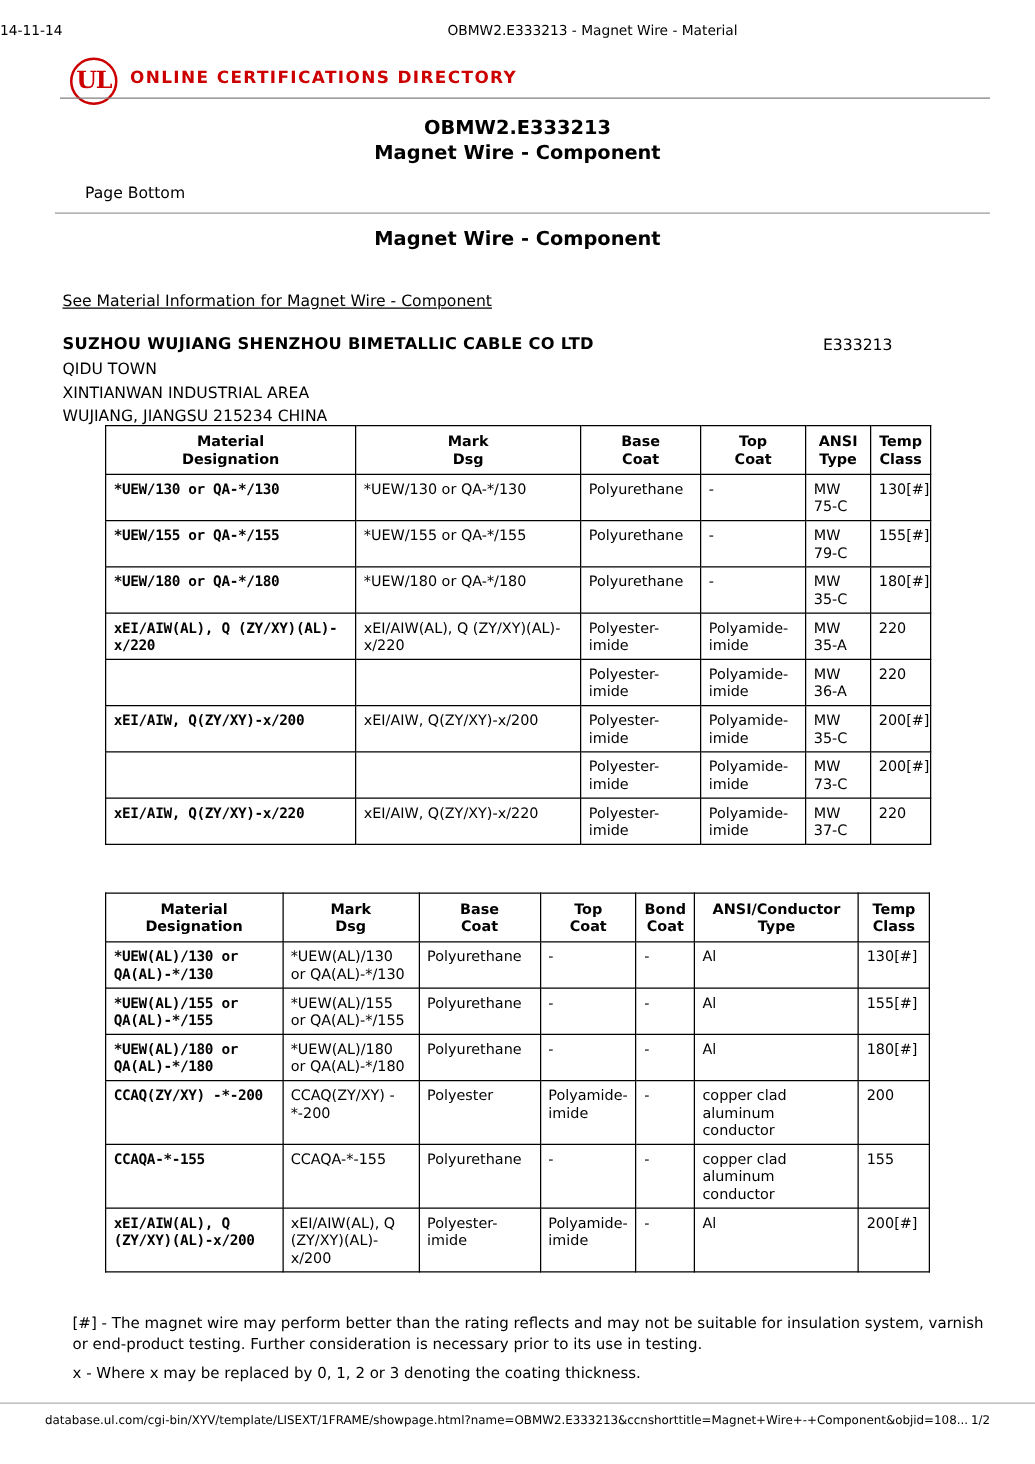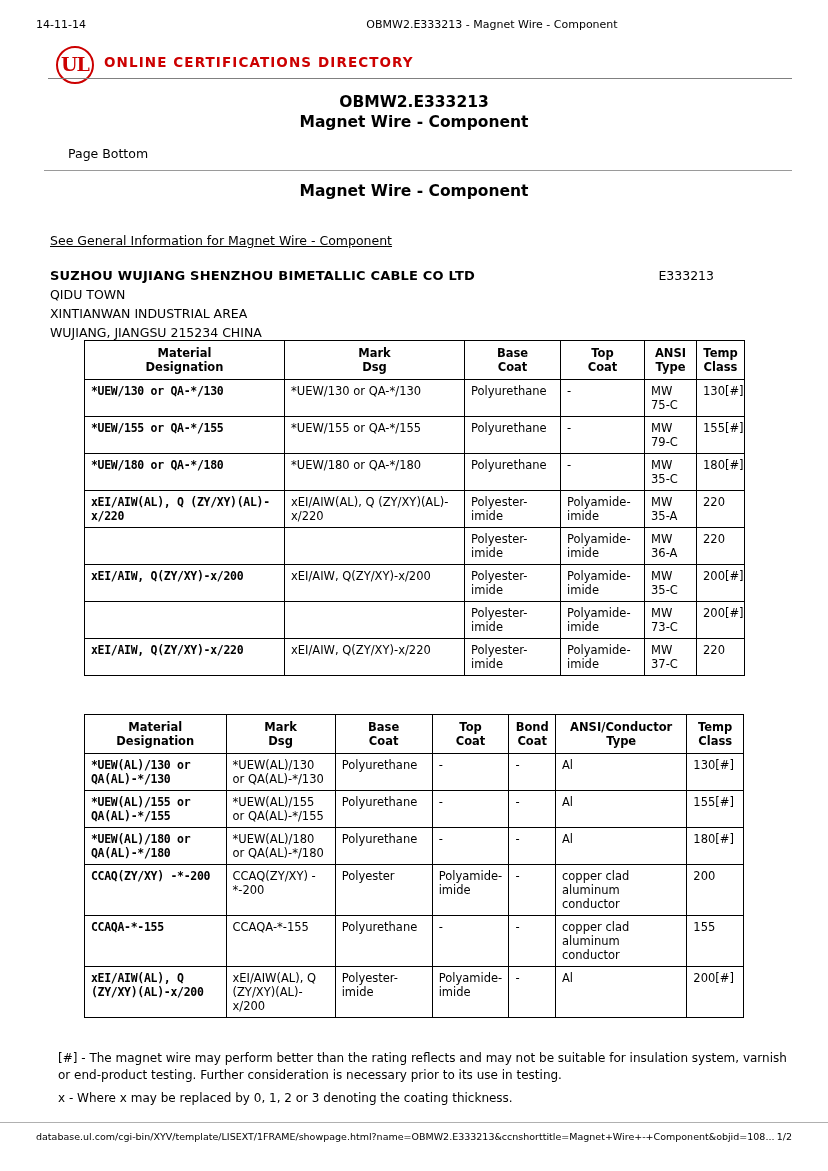--- a/index.html
+++ b/index.html
@@ -25,21 +25,20 @@
   .print-header {
     position: absolute;
     top: 18px;
     left: 0;
     width: 828px;
     display: flex;
     font-size: 11px;
     color: #000;
   }
   .print-header .ph-date {
-    margin-left: 36px;
     width: 160px;
   }
   .print-header .ph-title {
     flex: 1;
     text-align: center;
     margin-left: -40px;
   }
   
   .banner {
     position: absolute;
@@ -220,40 +219,40 @@
   }
   .empty-cell { }
 </style>
 </head>
 <body>
 
 <div class="page">
 
   <div class="print-header">
     <div class="ph-date">14-11-14</div>
-    <div class="ph-title">OBMW2.E333213 - Magnet Wire - Component</div>
+    <div class="ph-title">OBMW2.E333213 - Magnet Wire - Material</div>
   </div>
 
   <div class="banner">
     <div class="ul-mark">UL</div>
     <div class="ocd-text">ONLINE CERTIFICATIONS DIRECTORY</div>
     <div class="banner-rule"></div>
   </div>
 
   <div class="doc-title">
     <div>OBMW2.E333213</div>
     <div>Magnet Wire - Component</div>
   </div>
 
   <div class="page-bottom-link">Page Bottom</div>
   <div class="rule-under-link"></div>
 
   <div class="section-title">Magnet Wire - Component</div>
 
-  <div class="gen-info-link">See General Information for Magnet Wire - Component</div>
+  <div class="gen-info-link">See Material Information for Magnet Wire - Component</div>
 
   <div class="company-block">
     <div class="company-name">SUZHOU WUJIANG SHENZHOU BIMETALLIC CABLE CO LTD</div>
     <div class="file-no">E333213</div>
     <div>QIDU TOWN</div>
     <div>XINTIANWAN INDUSTRIAL AREA</div>
     <div>WUJIANG, JIANGSU 215234 CHINA</div>
   </div>
 
   <table class="ul" id="table1">

